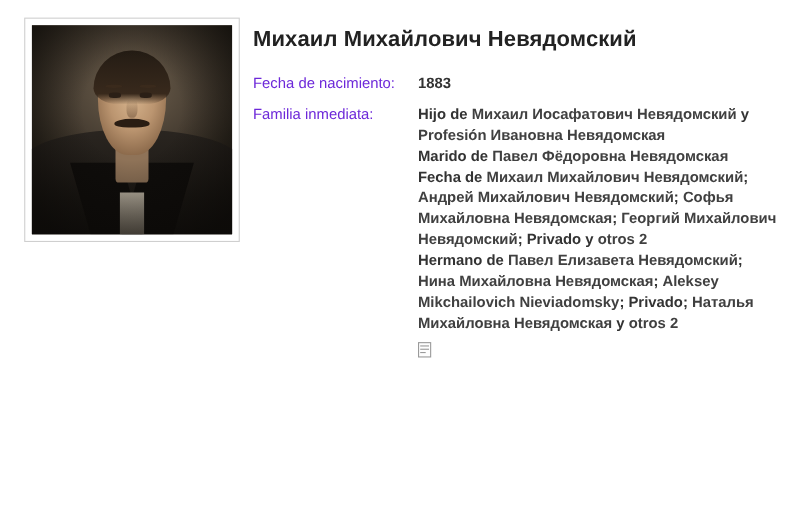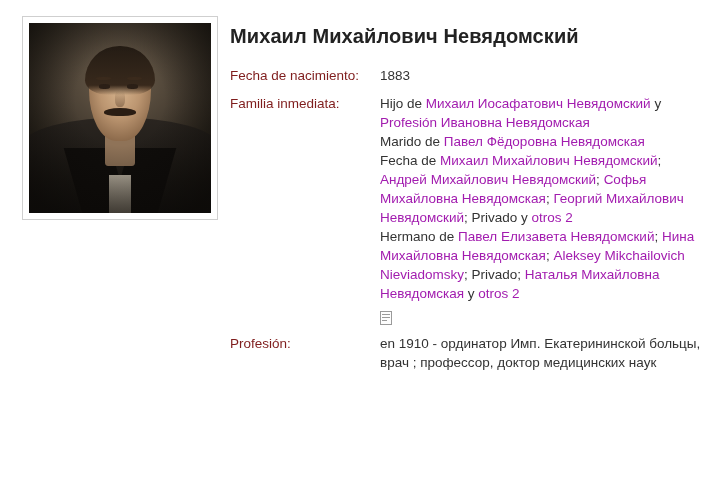--- a/index.html
+++ b/index.html
@@ -165,28 +165,29 @@
     font-size: 13.5px;
     line-height: 19px;
     color: #333333;
   }
   table.facts td {
     vertical-align: top;
     padding: 0 0 9px 0;
   }
   td.label {
     width: 150px;
-    color: #7f1d1d;
+    color: #6d28d9;
     white-space: nowrap;
   }
   td.value {
     color: #333333;
+    font-weight: bold;
   }
   a.lnk {
-    color: #a21caf;
+    color: #404040;
     text-decoration: none;
     cursor: pointer;
   }
   .note-icon {
     display: inline-block;
     width: 12px;
     height: 14px;
     margin-top: 8px;
     position: relative;
     vertical-align: middle;
@@ -253,21 +254,17 @@
           <span>Fecha de </span><a class="lnk">Михаил Михайлович Невядомский</a><span>; </span><a class="lnk">Андрей Михайлович Невядомский</a><span>; </span><a class="lnk">Софья Михайловна Невядомская</a><span>; </span><a class="lnk">Георгий Михайлович Невядомский</a><span>; </span><span>Privado</span><span> y </span><a class="lnk">otros 2</a><br>
           <span>Hermano de </span><a class="lnk">Павел Елизавета Невядомский</a><span>; </span><a class="lnk">Нина Михайловна Невядомская</a><span>; </span><a class="lnk">Aleksey Mikchailovich Nieviadomsky</a><span>; </span><span>Privado</span><span>; </span><a class="lnk">Наталья Михайловна Невядомская</a><span> y </span><a class="lnk">otros 2</a><br>
           <span class="note-icon">
             <span class="sheet"></span>
             <span class="l1"></span>
             <span class="l2"></span>
             <span class="l3"></span>
           </span>
         </td>
       </tr>
-      <tr>
-        <td class="label">Profesión:</td>
-        <td class="value profession-value">en 1910 - ординатор Имп. Екатерининской больцы, врач ; профессор, доктор медицинских наук</td>
-      </tr>
     </tbody>
       </table>
   </div>
 
 </div>
 
 </body></html>

